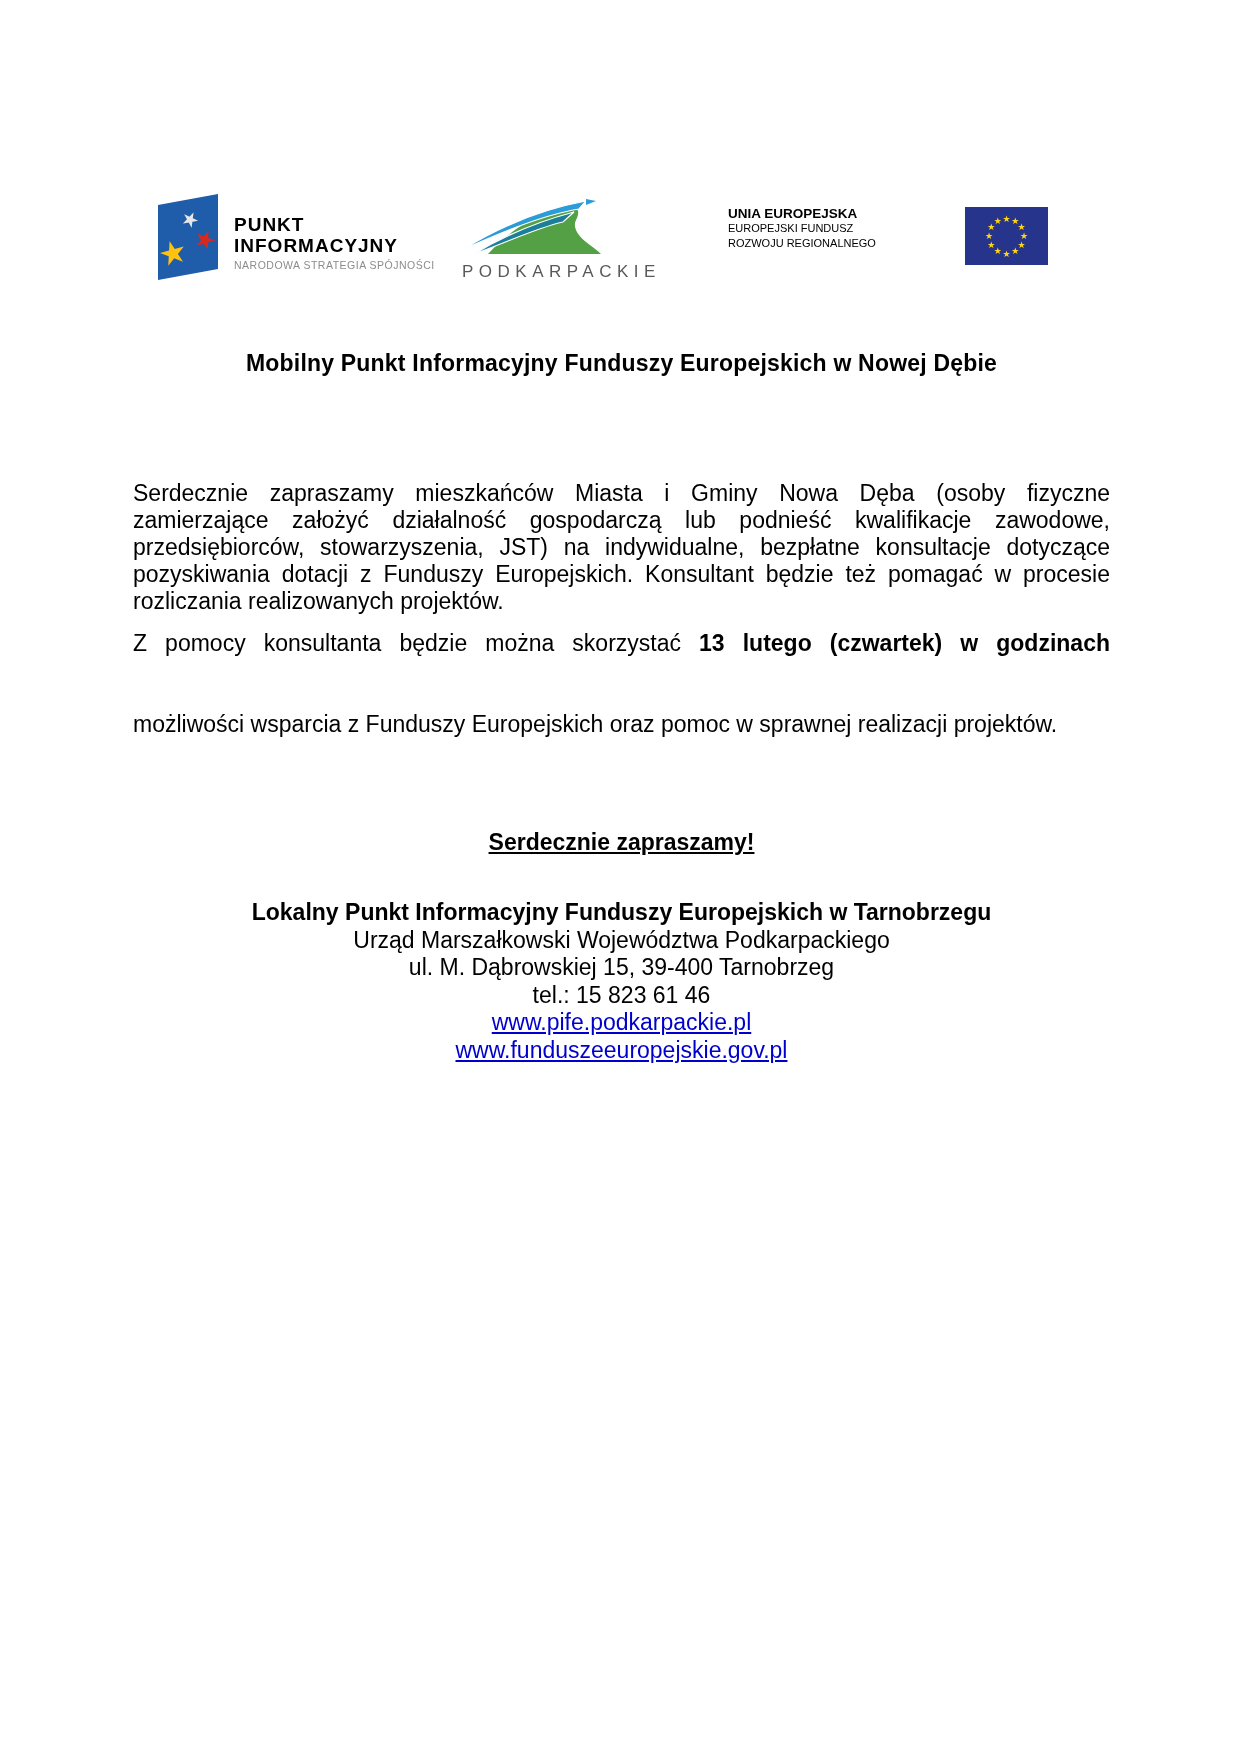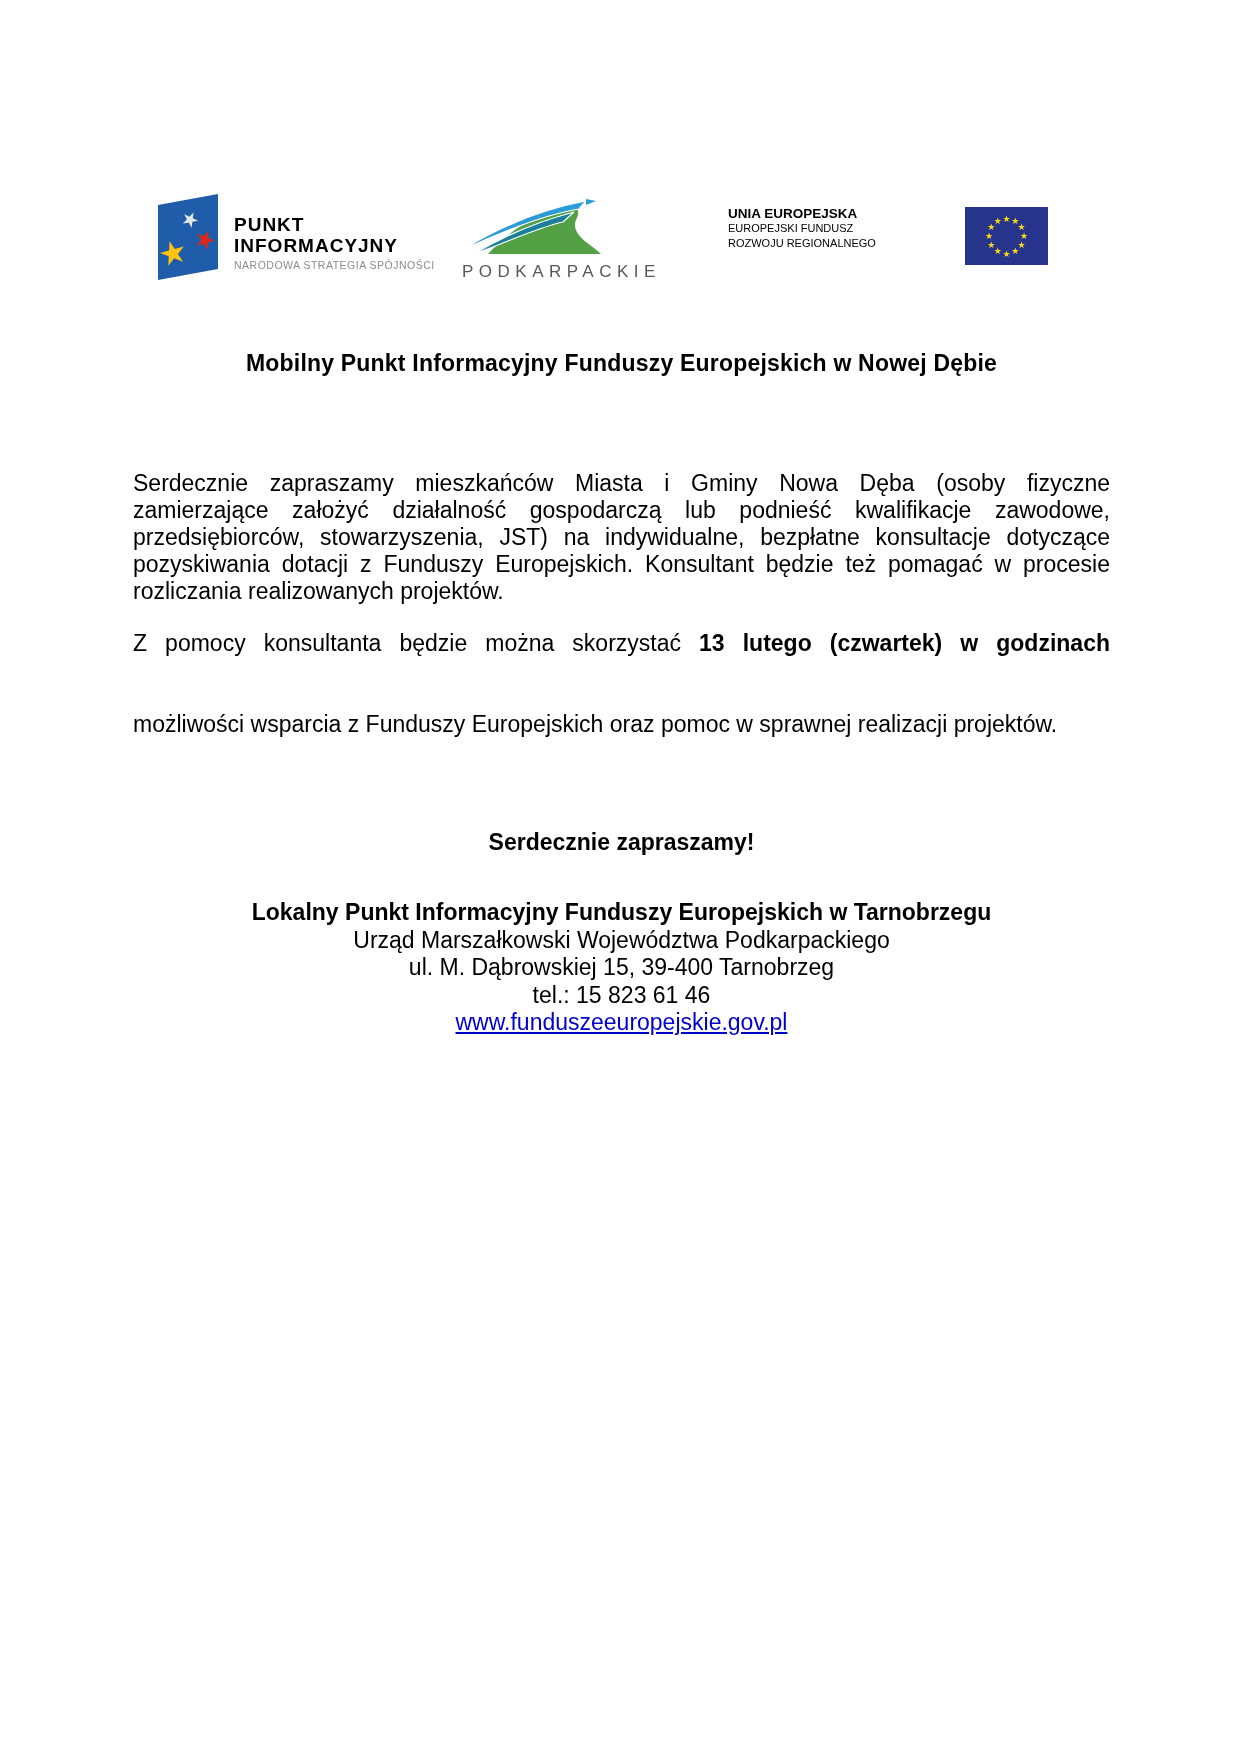--- a/index.html
+++ b/index.html
@@ -36,29 +36,29 @@
   .logo-eu{position:absolute;left:728px;top:206px;width:225px;text-align:left;}
   .eu-l1{font-weight:bold;font-size:13.5px;line-height:15px;white-space:nowrap;}
   .eu-l2,.eu-l3{font-size:11px;line-height:15px;white-space:nowrap;}
   .eu-flag{position:absolute;left:965px;top:207px;}
   
   .doc-title{
     position:absolute;left:133px;top:350px;width:977px;
     text-align:center;font-weight:bold;font-size:23px;letter-spacing:.2px;
   }
   .para{position:absolute;left:133px;width:977px;font-size:23px;line-height:27px;}
-  .para-1{top:470px;}
+  .para-1{top:480px;}
   .para-2{top:630px;}
   .para-3{top:711px;}
   .jline{text-align:justify;text-align-last:justify;}
   .jline.last{text-align-last:left;}
   .jline .b{font-weight:bold;}
   .closing{
     position:absolute;left:133px;top:829px;width:977px;
-    text-align:center;font-weight:bold;font-size:23px;
+    text-align:center;font-weight:bold;font-size:23px;text-decoration:underline;
   }
   .footer{
     position:absolute;left:133px;top:899px;width:977px;
     text-align:center;font-size:23px;line-height:27.5px;
   }
   .footer .bold{font-weight:bold;}
   .footer a{color:var(--link);text-decoration:underline;display:inline-block;}
 </style>
 </head>
 <body>
@@ -129,16 +129,17 @@
       <div class="jline last"><span>możliwości wsparcia z Funduszy Europejskich oraz pomoc w sprawnej realizacji projektów.</span></div>
     </div>
 
   <div class="closing">Serdecznie zapraszamy!</div>
 
   <div class="footer">
     <div class="bold">Lokalny Punkt Informacyjny Funduszy Europejskich w Tarnobrzegu</div>
     <div>Urząd Marszałkowski Województwa Podkarpackiego</div>
     <div>ul. M. Dąbrowskiej 15, 39-400 Tarnobrzeg</div>
     <div>tel.: 15 823 61 46</div>
+    <div><a href="#">www.pife.podkarpackie.pl</a></div>
     <div><a href="#">www.funduszeeuropejskie.gov.pl</a></div>
   </div>
 
 </div>
 
 </body></html>

